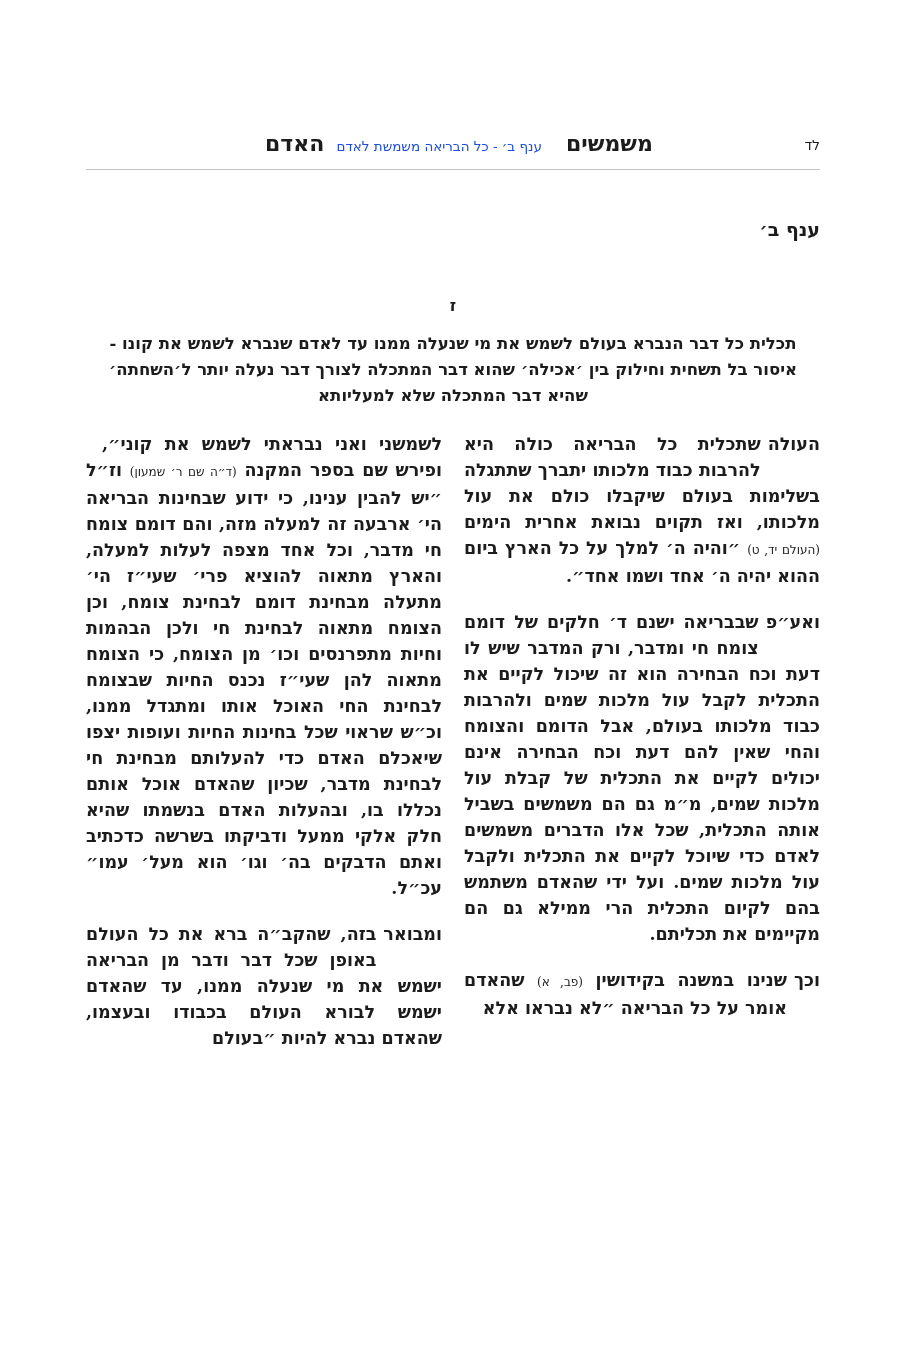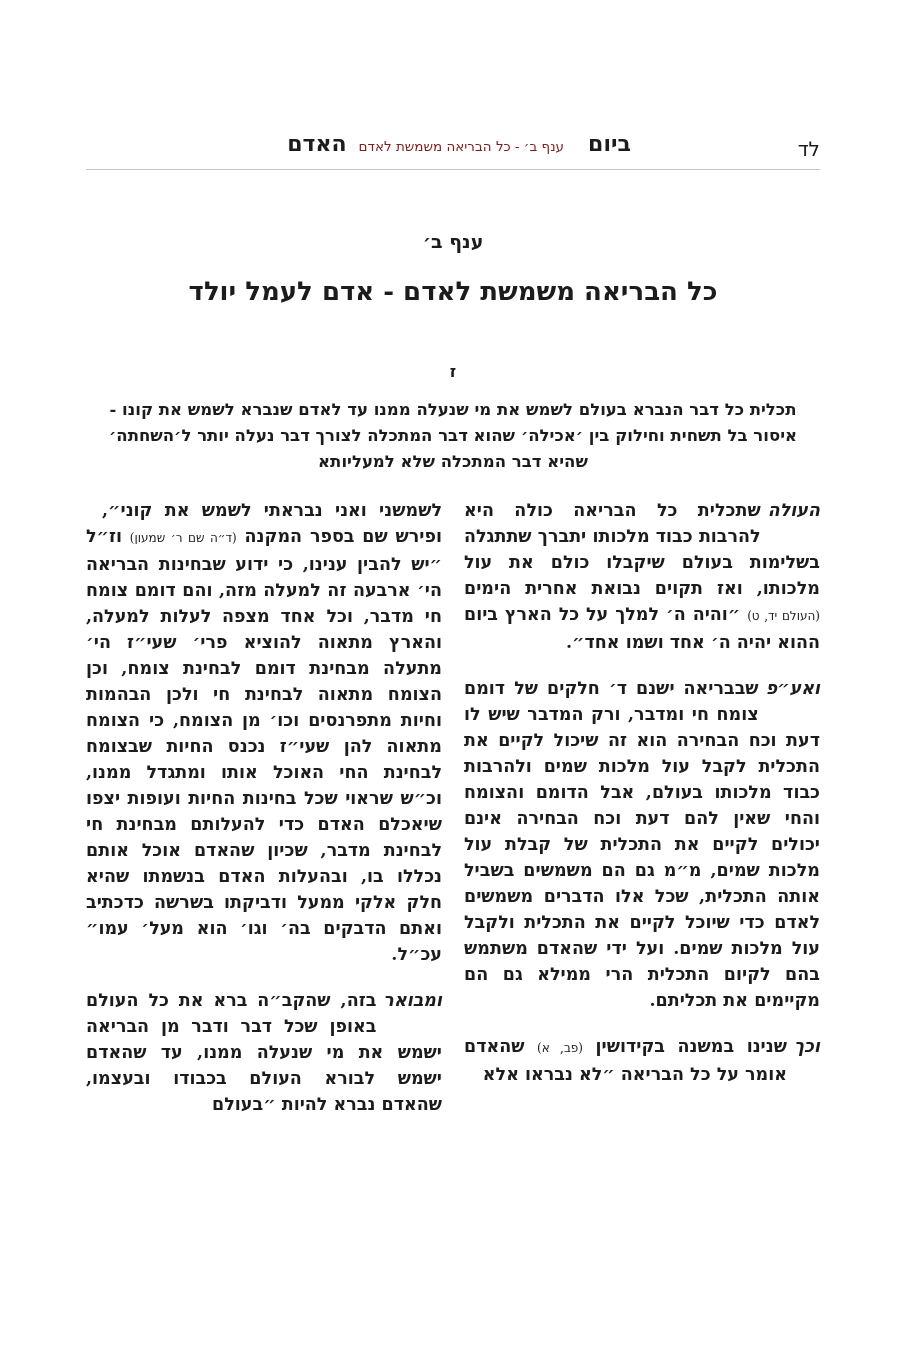--- a/index.html
+++ b/index.html
@@ -25,37 +25,36 @@
     text-align: center;
     height: 30px;
   }
   .running-head {
     display: inline-flex;
     align-items: baseline;
     gap: 12px;
     white-space: nowrap;
   }
   .book-part { font-size: 22px; font-weight: bold; margin-left: 12px; }
-  .chapter-info { font-size: 13.5px; color: #7f1d1d; }
+  .chapter-info { font-size: 13.5px; color: #1d4ed8; }
   .page-number {
     position: absolute;
     right: 0;
     top: 7px;
-    font-size: 20px;
+    font-size: 14px;
   }
 
   .rule {
     border: none;
     border-top: 1px solid #c4c4c4;
     margin-top: 9px;
   }
 
   .branch {
-    margin-top: 60px;
-    text-align: center;
+    margin-top: 48px;
     font-size: 19px;
     font-weight: bold;
   }
   .main-title {
     margin-top: 24px;
     text-align: center;
     font-size: 26px;
     font-weight: bold;
   }
   .section-letter {
@@ -86,45 +85,43 @@
     font-size: 17.5px;
     line-height: 26px;
     margin-bottom: 20px;
   }
   .body-para::after { content: ""; display: block; clear: both; }
   .lead {
     float: right;
     font-weight: bold;
     height: 52px;       
     margin-left: 7px;
-    font-style: italic;
   }
   .cite { font-size: 12px; }
   .b { font-weight: bold; margin-left: 16px; }
   .run { font-weight: bold; }
 </style>
 </head>
 <body>
 
 <div class="page">
 
   <div class="header">
     <div class="running-head">
-      <span class="book-part">ביום</span>
+      <span class="book-part">משמשים</span>
       <span class="chapter-info">ענף ב׳ - כל הבריאה משמשת לאדם</span>
       <span class="book-part">האדם</span>
     </div>
     <span class="page-number">לד</span>
   </div>
 
   <hr class="rule">
 
   <div class="branch">ענף ב׳</div>
 
-  <h1 class="main-title">כל הבריאה משמשת לאדם - אדם לעמל יולד</h1>
 
   <div class="section-letter">ז</div>
 
   <p class="intro">תכלית כל דבר הנברא בעולם לשמש את מי שנעלה ממנו עד לאדם שנברא לשמש את קונו - איסור בל תשחית וחילוק בין ׳אכילה׳ שהוא דבר המתכלה לצורך דבר נעלה יותר ל׳השחתה׳ שהיא דבר המתכלה שלא למעליותא</p>
 
   <div class="columns">
     <div class="column">
         <p class="body-para"><span class="lead">העולה</span><span class="run">שתכלית כל הבריאה כולה היא להרבות כבוד מלכותו יתברך שתתגלה בשלימות בעולם שיקבלו כולם את עול מלכותו, ואז תקוים נבואת אחרית הימים </span><span class="cite">(העולם יד, ט)</span><span class="run"> ״והיה ה׳ למלך על כל הארץ ביום ההוא יהיה ה׳ אחד ושמו אחד״.</span></p>
         <p class="body-para"><span class="lead">ואע״פ</span><span class="run">שבבריאה ישנם ד׳ חלקים של דומם צומח חי ומדבר, ורק המדבר שיש לו דעת וכח הבחירה הוא זה שיכול לקיים את התכלית לקבל עול מלכות שמים ולהרבות כבוד מלכותו בעולם, אבל הדומם והצומח והחי שאין להם דעת וכח הבחירה אינם יכולים לקיים את התכלית של קבלת עול מלכות שמים, מ״מ גם הם משמשים בשביל אותה התכלית, שכל אלו הדברים משמשים לאדם כדי שיוכל לקיים את התכלית ולקבל עול מלכות שמים. ועל ידי שהאדם משתמש בהם לקיום התכלית הרי ממילא גם הם מקיימים את תכליתם.</span></p>
         <p class="body-para"><span class="lead">וכך</span><span class="run">שנינו במשנה בקידושין </span><span class="cite">(פב, א)</span><span class="run"> שהאדם אומר על כל הבריאה </span><span class="b">״לא נבראו אלא</span></p>

